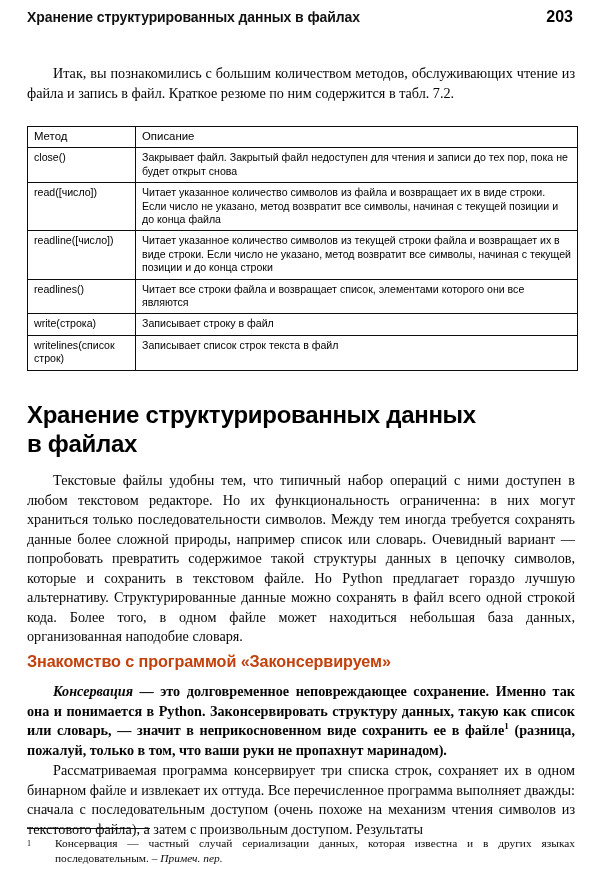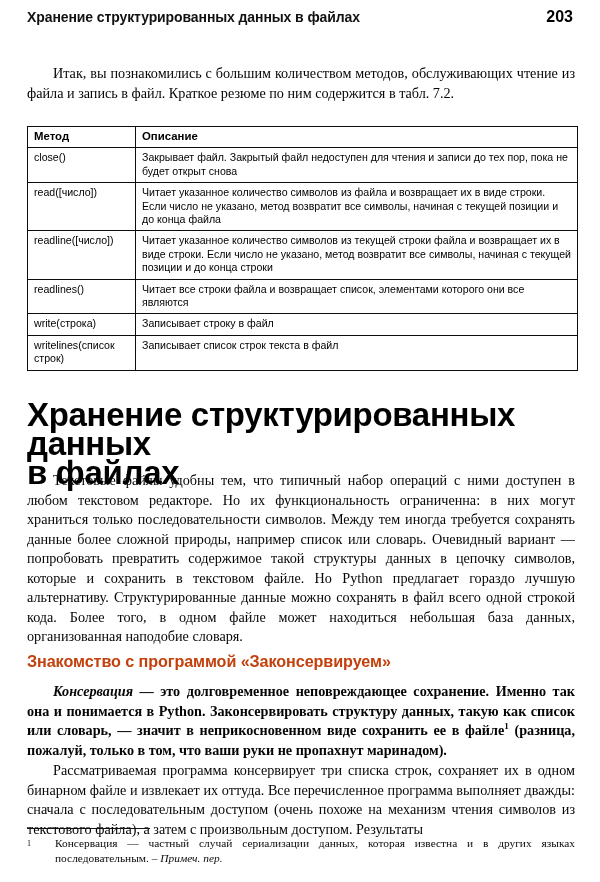--- a/index.html
+++ b/index.html
@@ -91,36 +91,36 @@
     line-height: 13.4px;
     color: #000;
   }
   .methods-table td, .methods-table th {
     border: 1px solid #0d0d0d;
     padding: 3px 5px 4px 6px;
     vertical-align: top;
     text-align: left;
   }
   .methods-table th {
-    font-weight: 700;
+    font-weight: 400;
     font-size: 11.4px;
     padding-top: 3px;
     padding-bottom: 4px;
   }
   .col-method { width: 108px; }
   .methods-table .cell-method { white-space: normal; }
 
   
   .h1 {
     position: absolute;
     left: 27px;
     width: 548px;
     font-family: "Liberation Sans", "DejaVu Sans", sans-serif;
     font-weight: 700;
-    font-size: 33px;
+    font-size: 24px;
     line-height: 29px;
     letter-spacing: -0.3px;
     color: #000;
     margin-top: 12px;
   }
   #section-heading { top: 388px; }
 
   .h2 {
     position: absolute;
     left: 27px;

